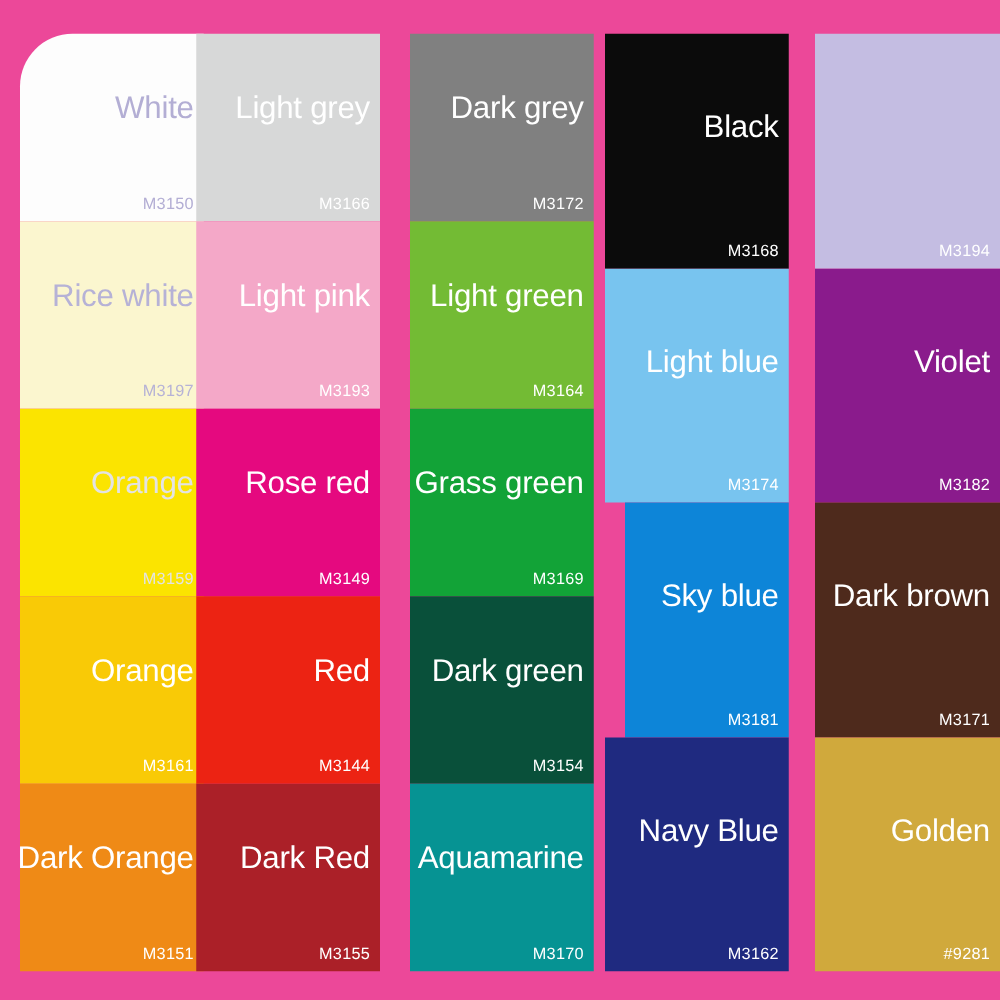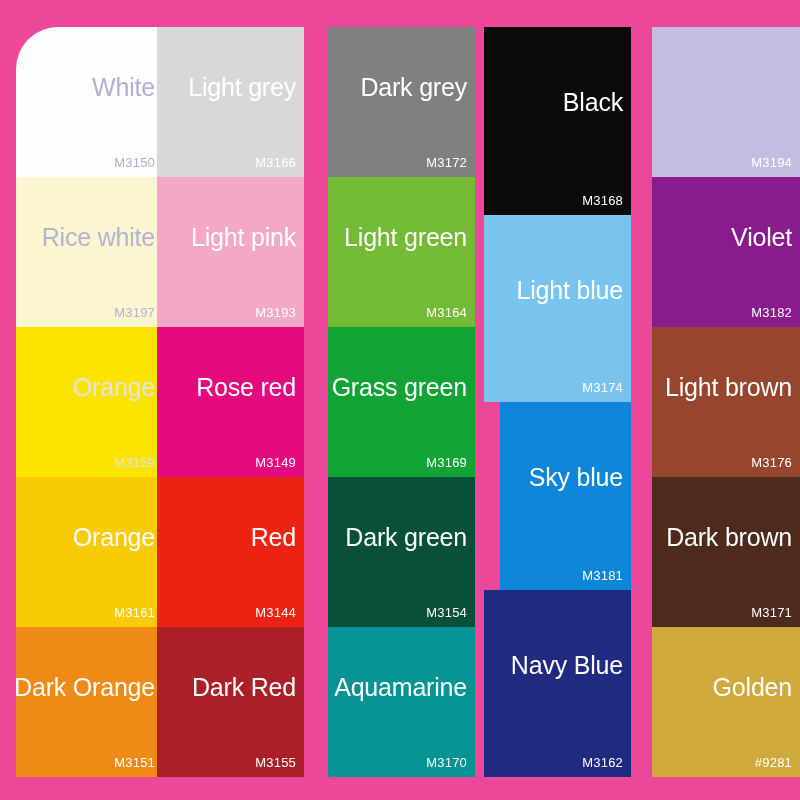--- a/index.html
+++ b/index.html
@@ -160,24 +160,20 @@
       </div>
     </div>
     <div class="column col-4">
       <div class="swatch" style="background: rgb(196, 189, 226);">
         <span class="swatch-code" style="color: rgb(255, 255, 255);">M3194</span>
       </div>
       <div class="swatch" style="background: rgb(138, 27, 140); text-align: right;">
         <span class="swatch-label" style="color: rgb(255, 255, 255);">Violet</span>
         <span class="swatch-code" style="color: rgb(255, 255, 255);">M3182</span>
       </div>
-      <div class="swatch" style="background: rgb(149, 70, 44);">
-        <span class="swatch-label" style="color: rgb(255, 255, 255);">Light brown</span>
-        <span class="swatch-code" style="color: rgb(255, 255, 255);">M3176</span>
-      </div>
       <div class="swatch" style="background: rgb(78, 42, 28); text-align: center;">
         <span class="swatch-label" style="color: rgb(255, 255, 255);">Dark brown</span>
         <span class="swatch-code" style="color: rgb(255, 255, 255);">M3171</span>
       </div>
       <div class="swatch" style="background: rgb(208, 169, 60);">
         <span class="swatch-label" style="color: rgb(255, 255, 255);">Golden</span>
         <span class="swatch-code" style="color: rgb(255, 255, 255);">#9281</span>
       </div>
     </div>
   </div>

